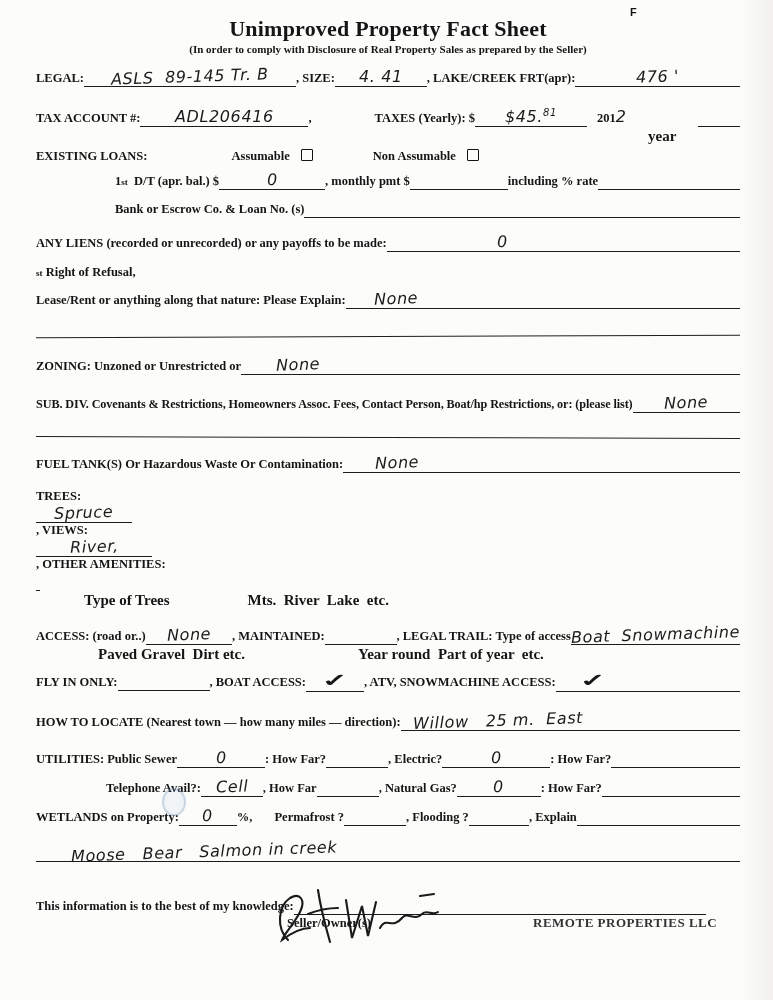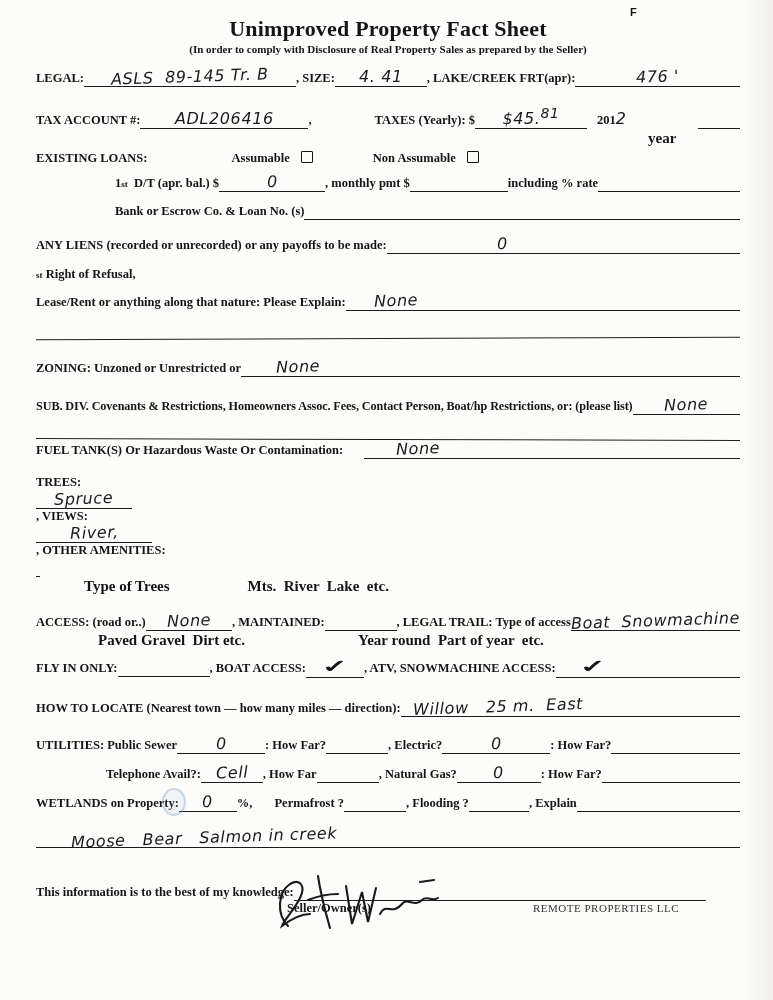--- a/index.html
+++ b/index.html
@@ -18,32 +18,32 @@
   .title{margin-top:16px;text-align:center;font-weight:bold;font-size:22px;letter-spacing:.2px;}
   .subtitle{text-align:center;font-weight:bold;font-size:11px;margin-top:1px;}
   .row{display:flex;align-items:baseline;white-space:pre;}
   .lbl{font-weight:bold;font-size:12.5px;white-space:pre;}
   .seg{border-bottom:1.4px solid #1c1c1c;text-align:center;white-space:pre;}
   .fill{flex:1;}
   .hw{font-family:"DejaVu Sans",sans-serif;font-style:italic;font-size:15px;letter-spacing:.6px;color:#1b1b1b;line-height:.85;white-space:pre;}
   .hw.big{font-size:16px;}
   .tilt{display:inline-block;transform:rotate(-2deg);}
   .sup{font-size:9px;vertical-align:super;}
-  .hwsup{font-size:14px;vertical-align:super;}
+  .hwsup{font-size:10px;vertical-align:super;}
   .cbx{display:inline-block;width:10px;height:10px;border:1.6px solid #141414;border-radius:1px;margin-left:5px;transform:translateY(1px);}
   .subrow{display:flex;font-weight:bold;font-size:15px;margin-top:1px;white-space:pre;}
   .hr{border-top:1.6px solid #202020;}
   .check{font-size:17px;font-weight:bold;display:inline-block;transform:scaleX(1.9) rotate(-4deg);}
   .para{font-weight:bold;font-size:12.6px;line-height:1.22;text-indent:76px;margin-top:10px;}
   .sig-block{position:relative;height:76px;}
   .sig-svg{position:absolute;left:238px;top:-12px;}
   .sig-row{display:flex;align-items:baseline;margin-top:34px;}
   .sig-caps{display:flex;align-items:baseline;}
   .cap-seller{font-weight:bold;font-size:12.5px;margin-left:251px;}
-  .cap-agency{font-weight:normal;font-size:11px;letter-spacing:.5px;margin-left:162px;color:#333;}
+  .cap-agency{font-weight:bold;font-size:13px;letter-spacing:.5px;margin-left:162px;color:#333;}
   .smudge{position:absolute;left:162px;top:788px;width:20px;height:24px;border-radius:50%;
     border:2px solid rgba(110,145,190,.30);background:rgba(150,180,215,.10);}
 </style>
 </head>
 <body>
 
 <div class="page">
 
   <span class="corner-mark">F</span>
 
@@ -120,21 +120,21 @@
     <span class="seg fill" style="text-align:left;"><span class="hw big tilt" style="margin-left:35px;">None</span></span>
   </div>
 
   <div class="row" style="margin-top:19px;">
     <span class="lbl" style="font-size:12.2px;letter-spacing:-.1px;">SUB. DIV. Covenants &amp; Restrictions, Homeowners Assoc. Fees, Contact Person, Boat/hp Restrictions, or: (please list)</span>
     <span class="seg fill"><span class="hw big tilt">None</span></span>
   </div>
 
   <div class="hr" style="margin-top:24px;transform:rotate(.15deg);"></div>
 
-  <div class="row" style="gap:21px;">
+  <div class="row" style="margin-top:16px;">
     <span class="lbl">FUEL TANK(S) Or Hazardous Waste Or Contamination:</span>
     <span class="seg fill" style="text-align:left;"><span class="hw big tilt" style="margin-left:32px;">None</span></span>
   </div>
 
   <div class="row" style="margin-top:16px;flex-direction:column;">
     <span class="lbl">TREES:</span>
     <span class="seg" style="width:96px;"><span class="hw big tilt">Spruce</span></span>
     <span class="lbl">, VIEWS:</span>
     <span class="seg" style="width:116px;"><span class="hw big tilt">River,</span></span>
     <span class="lbl">, OTHER AMENITIES:</span>

